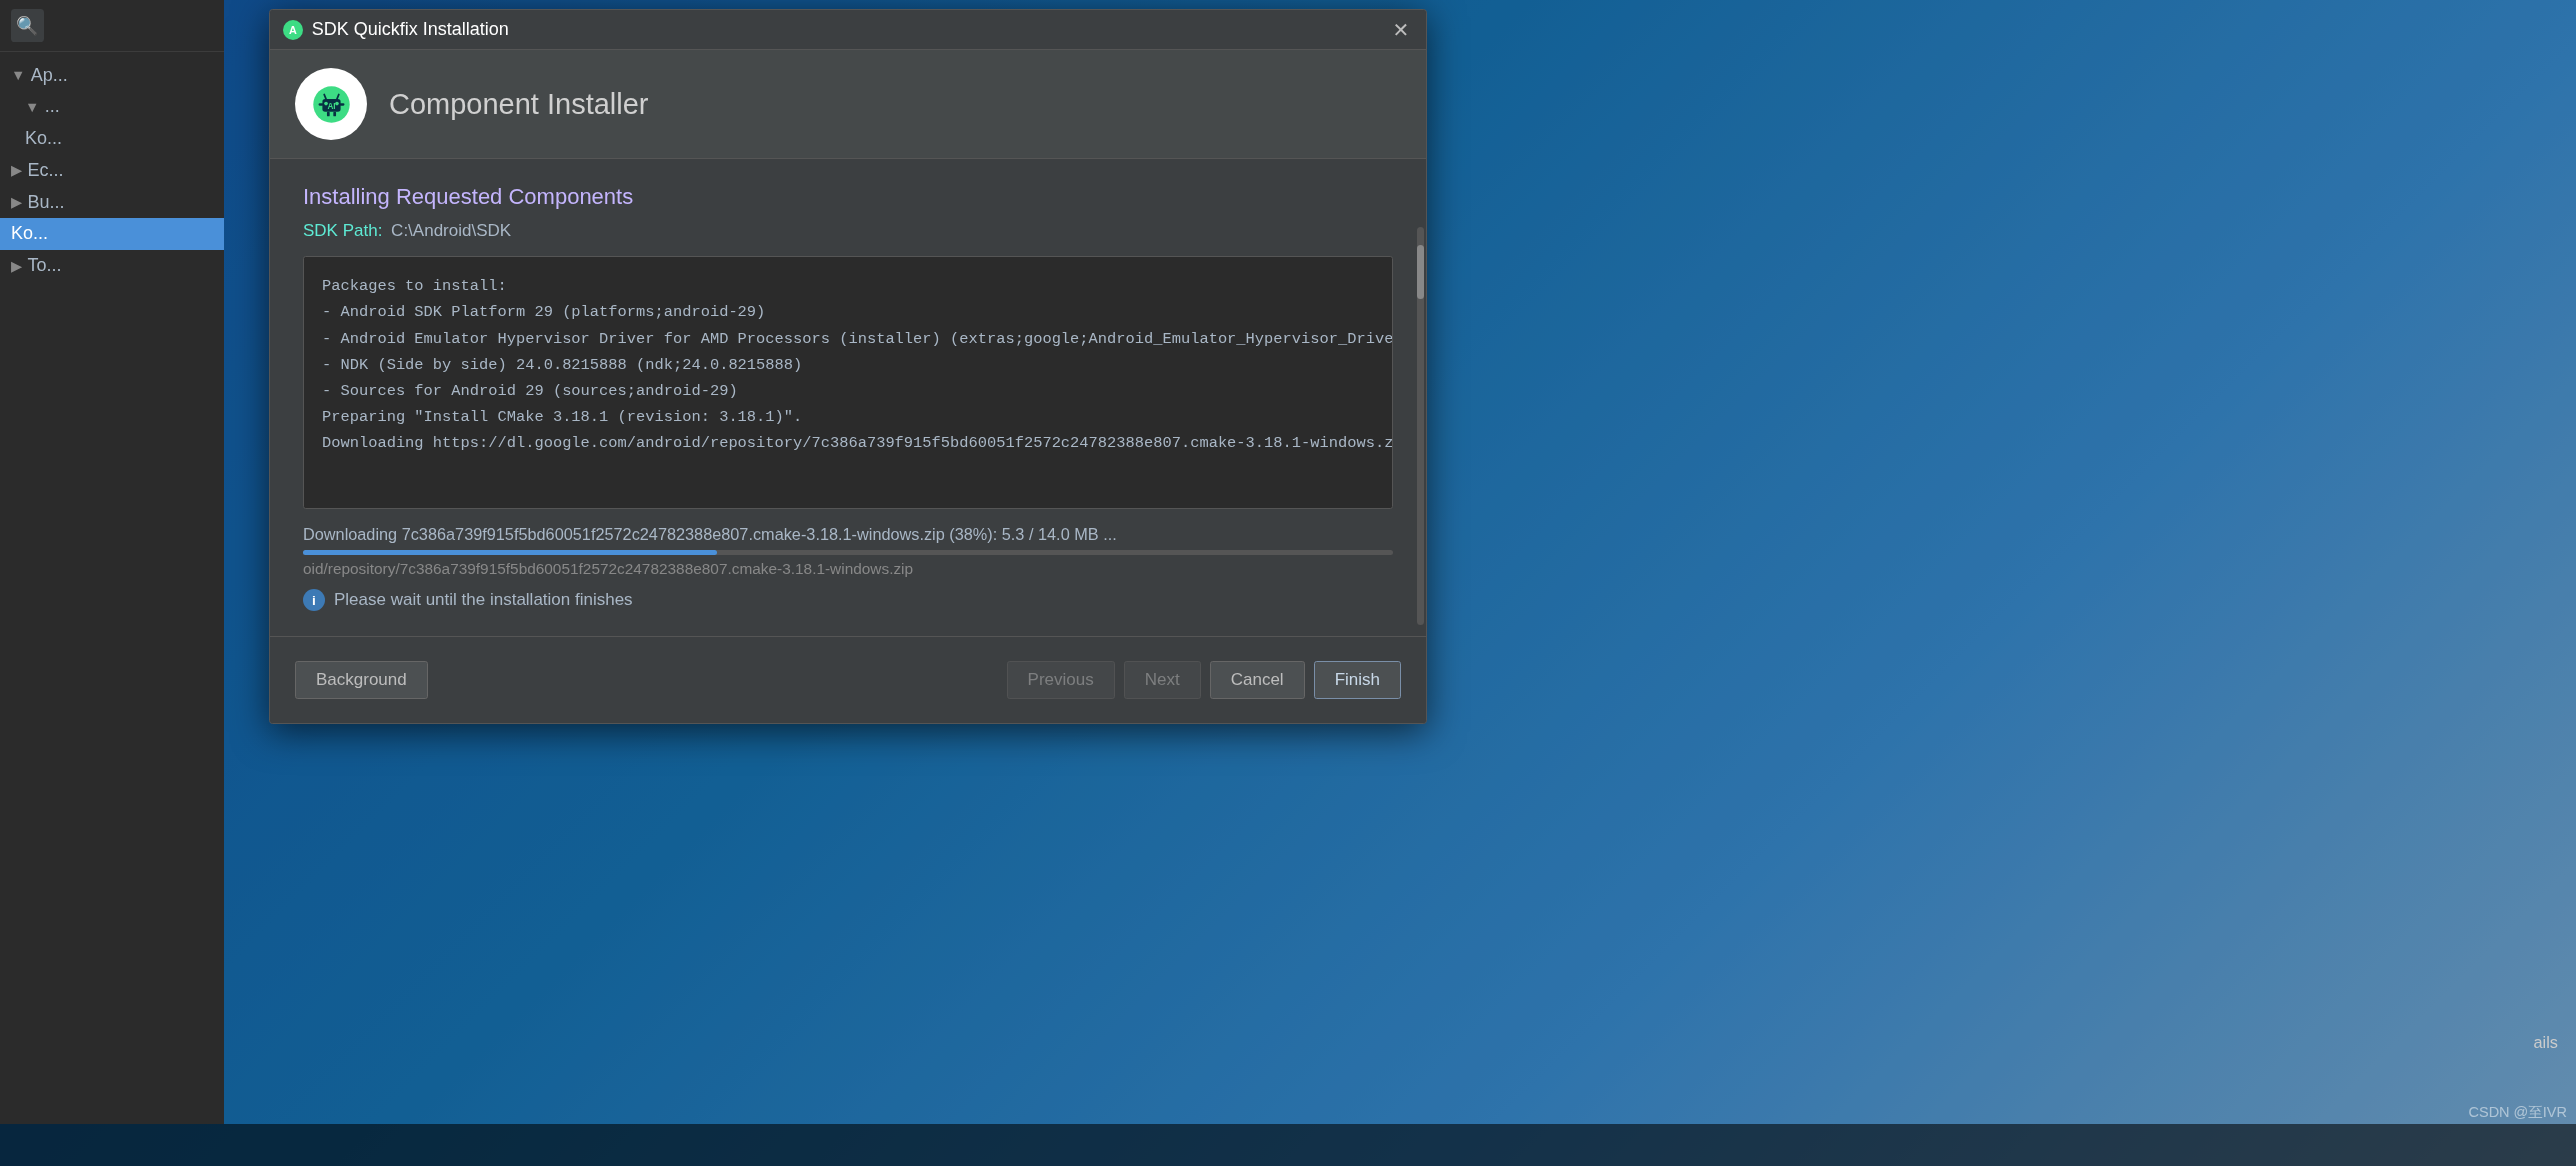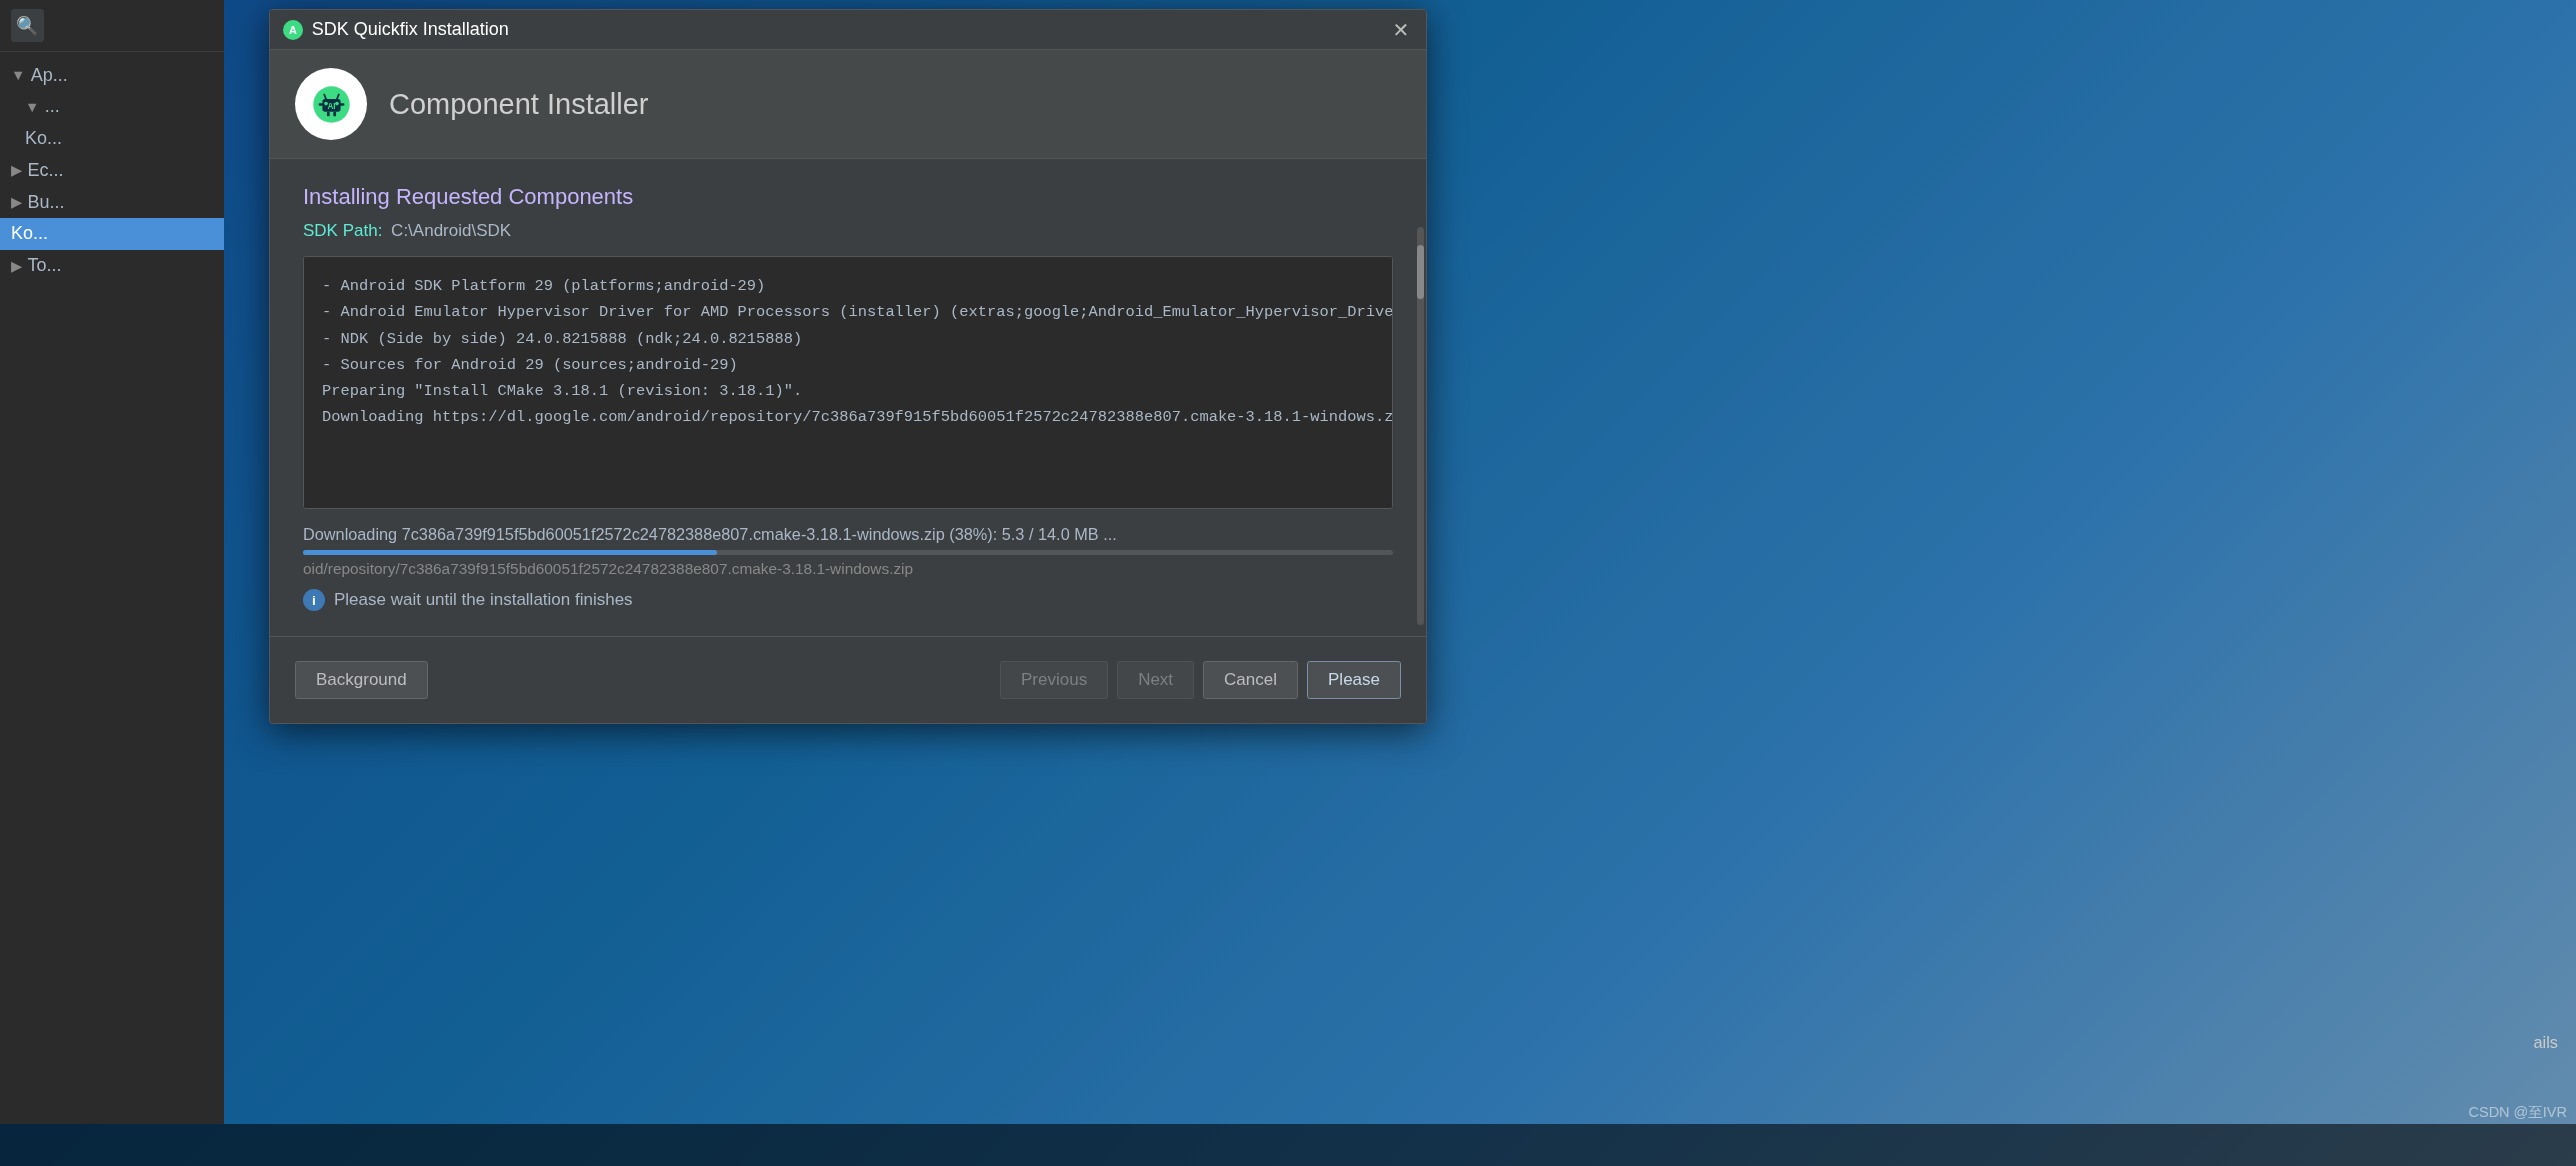--- a/index.html
+++ b/index.html
@@ -427,20 +427,21 @@
 
     <div class="modal-content">
       <div class="section-title">Installing Requested Components</div>
 
       <div class="sdk-path-row">
         <span class="sdk-path-label">SDK Path:</span>
         <span>C:\Android\SDK</span>
       </div>
 
       <div class="log-box" id="log-box">
+      <div class="log-line">Packages to install:</div>
           <div class="log-line">- Android SDK Platform 29 (platforms;android-29)</div>
           <div class="log-line">- Android Emulator Hypervisor Driver for AMD Processors (installer) (extras;google;Android_Emulator_Hypervisor_Driver)</div>
           <div class="log-line">- NDK (Side by side) 24.0.8215888 (ndk;24.0.8215888)</div>
           <div class="log-line">- Sources for Android 29 (sources;android-29)</div>
           <div class="log-line"></div>
           <div class="log-line">Preparing "Install CMake 3.18.1 (revision: 3.18.1)".</div>
           <div class="log-line">Downloading https://dl.google.com/android/repository/7c386a739f915f5bd60051f2572c24782388e807.cmake-3.18.1-windows.zip</div>
         </div>
 
       <div class="progress-area">
@@ -462,21 +463,21 @@
     </div>
 
     <div class="modal-footer">
       <div class="footer-left">
         <button class="btn">Background</button>
       </div>
       <div class="footer-right">
         <button class="btn btn-disabled">Previous</button>
         <button class="btn btn-disabled">Next</button>
         <button class="btn">Cancel</button>
-        <button class="btn btn-finish">Please</button>
+        <button class="btn btn-finish">Finish</button>
       </div>
     </div>
 
   </div>
 
   <div class="right-panel-hint">ails</div>
 </div>
 
 <div class="taskbar">
   <span class="csdn-watermark">CSDN @至IVR</span>

